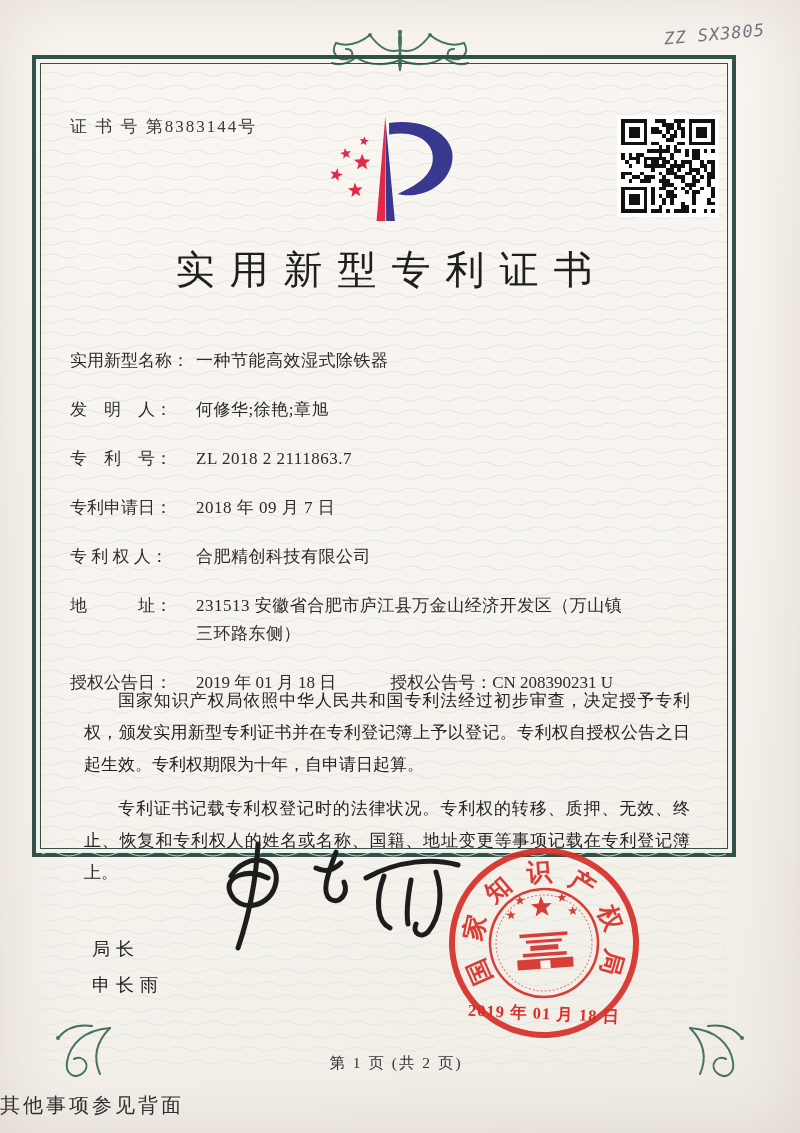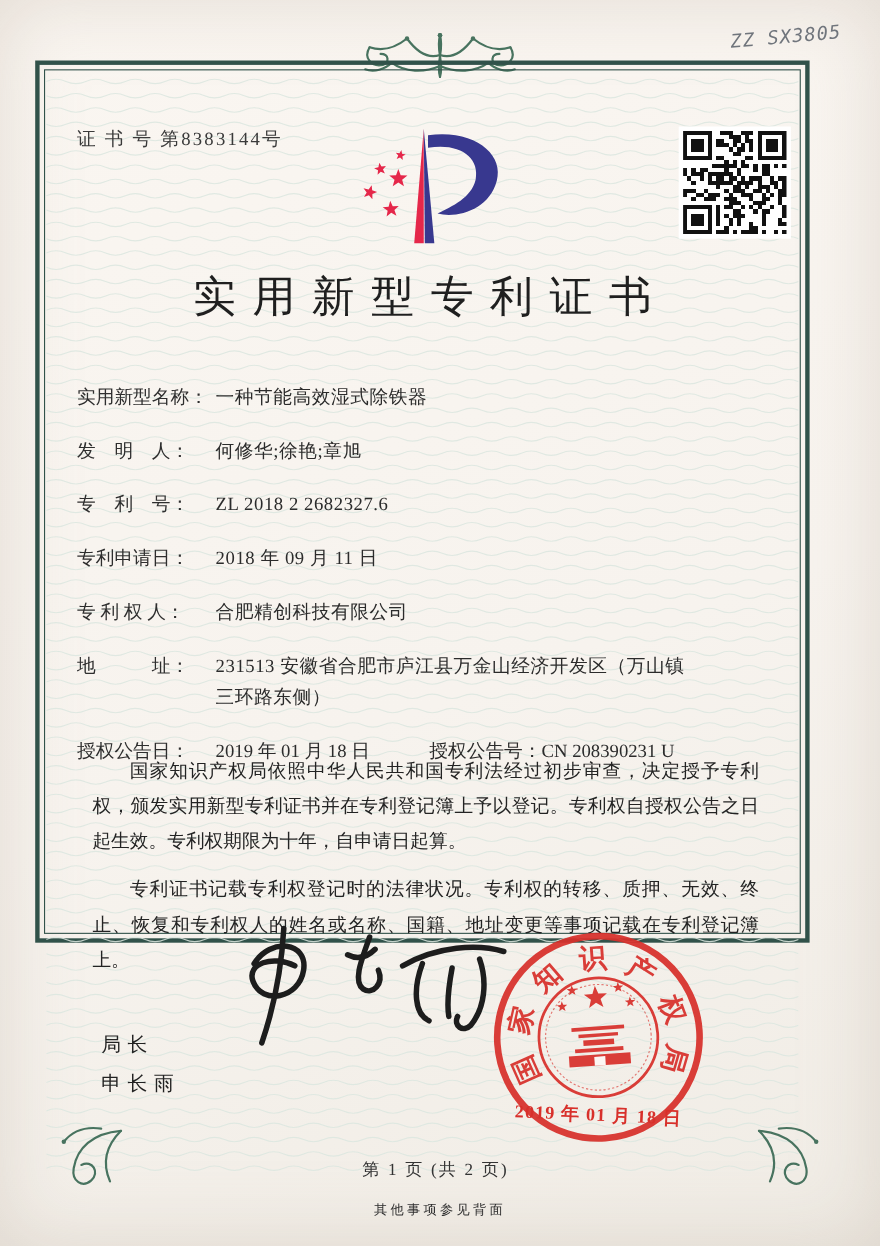--- a/index.html
+++ b/index.html
@@ -39,21 +39,21 @@
   .signer{position:absolute;left:56px;top:872px;font-family:"Liberation Sans","DejaVu Sans",sans-serif;
     font-size:18px;letter-spacing:6px;line-height:36px;color:#222;}
   .signature{position:absolute;left:150px;top:775px;width:290px;height:130px;}
   .signature path{fill:none;stroke:#1d1d1d;stroke-width:5;stroke-linecap:round;stroke-linejoin:round;}
 
   .seal{position:absolute;left:408px;top:784px;width:200px;height:200px;opacity:.93;}
   .seal-date{position:absolute;left:400px;top:944px;width:216px;text-align:center;
     color:#d8302b;font-size:16.5px;letter-spacing:1px;transform:rotate(2.5deg);font-weight:600;}
 
   .page-num{position:absolute;left:0;top:994px;width:100%;text-align:center;font-size:15.5px;letter-spacing:2px;color:#333;padding-left:12px;}
-  .back-note{position:absolute;left:0;top:1092px;width:100%;text-align:center;font-size:12px;letter-spacing:3px;color:#2e2e2e;}
+  .back-note{position:absolute;left:0;top:1092px;width:100%;text-align:left;font-size:20px;letter-spacing:3px;color:#2e2e2e;}
   .annotation{position:absolute;left:664px;top:24px;font-family:"DejaVu Sans Mono",monospace;
     font-style:italic;font-size:17px;color:#70757c;transform:rotate(-5deg);letter-spacing:1px;}
 
   .ornament-top{position:absolute;left:300px;top:22px;width:200px;height:52px;}
   .flourish{position:absolute;width:74px;height:62px;}
   .flourish.bl{left:40px;top:1020px;}
   .flourish.br{left:686px;top:1020px;transform:scaleX(-1);}
   .deco path{fill:none;stroke:#48735f;stroke-width:2;stroke-linecap:round;}
   .deco circle{fill:#48735f;}
 </style>
@@ -484,25 +484,25 @@
         <div class="frow">
           <span class="flabel">实用新型名称：</span>
           <span class="fvalue">一种节能高效湿式除铁器</span>
         </div>
         <div class="frow">
           <span class="flabel">发　明　人：</span>
           <span class="fvalue">何修华;徐艳;章旭</span>
         </div>
         <div class="frow">
           <span class="flabel">专　利　号：</span>
-          <span class="fvalue">ZL 2018 2 2682327.6</span>
+          <span class="fvalue">ZL 2018 2 2111863.7</span>
         </div>
         <div class="frow">
           <span class="flabel">专利申请日：</span>
-          <span class="fvalue">2018 年 09 月 11 日</span>
+          <span class="fvalue">2018 年 09 月 7 日</span>
         </div>
         <div class="frow">
           <span class="flabel">专 利 权 人：</span>
           <span class="fvalue">合肥精创科技有限公司</span>
         </div>
         <div class="frow">
           <span class="flabel">地　　　址：</span>
           <span class="fvalue">231513 安徽省合肥市庐江县万金山经济开发区（万山镇
 三环路东侧）</span>
         </div>

